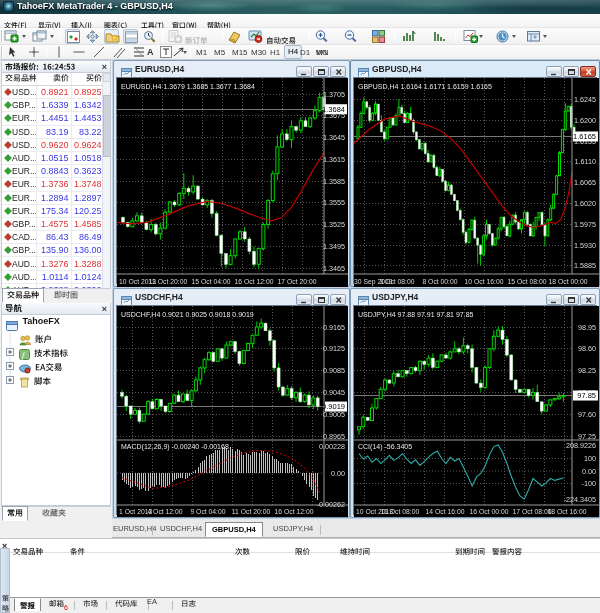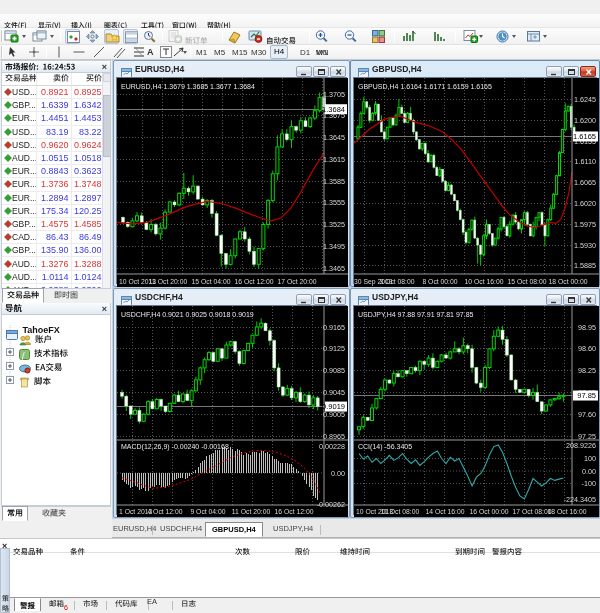--- a/index.html
+++ b/index.html
@@ -71,20 +71,24 @@
 #thdr{position:absolute;left:10px;top:1px;right:0;height:13px;background:#fff;border-bottom:1px solid #e0e0e0;}
 #thdr .th{position:absolute;top:2px;}
 #btabs{position:absolute;left:10px;top:597px;width:590px;height:14px;background:#f0f0f0;border-top:1px solid #999;}
 .btab{position:absolute;top:1px;padding:0px 5px;line-height:0;}
 .btab.on{background:#fff;border:1px solid #888;border-top:1px solid #fff;margin-top:-1px;padding-top:2px;padding-bottom:2px;}
 .btsep{position:absolute;top:3px;width:1px;height:9px;background:#bbb;}
 #statusbar{position:absolute;left:0;top:611px;width:600px;height:2px;background:#f0f0f0;}
 </style>
 </head><body>
 <div id="app">
+    <div id="titlebar">
+      <div id="appico"></div>
+      <div class="tt">TahoeFX MetaTrader 4 - GBPUSD,H4</div>
+    </div>
     <div id="menubar">
       <div class="mi" style="left:4px"><svg width="23" height="9" viewBox="0 0 23 9" style="overflow:visible;">
           <g fill="#111" transform="translate(0,6.8)">
             <path transform="translate(0.0,0) scale(0.00690,-0.00690)" d="M418 823C446 775 474 712 486 671H48V579H204C261 432 336 305 433 201C326 113 193 51 31 7C50 -15 79 -59 90 -82C254 -31 391 38 503 133C612 38 746 -33 908 -77C923 -50 951 -10 972 11C816 49 685 115 577 202C672 303 746 427 800 579H957V671H503L592 699C579 741 547 805 518 853ZM505 267C418 356 350 461 302 579H693C648 454 586 352 505 267Z"></path>
             <path transform="translate(6.9,0) scale(0.00690,-0.00690)" d="M316 352V259H597V-84H692V259H959V352H692V551H913V644H692V832H597V644H485C497 686 507 729 516 773L425 792C403 665 361 536 304 455C328 445 368 422 386 409C411 448 434 497 454 551H597V352ZM257 840C205 693 118 546 26 451C42 429 69 378 78 355C105 384 131 416 156 451V-83H247V596C285 666 319 740 346 813Z"></path>
             <path transform="translate(13.8,0) scale(0.00690,-0.00690)" d="M237 -199 309 -167C223 -24 184 145 184 313C184 480 223 649 309 793L237 825C144 673 89 510 89 313C89 114 144 -47 237 -199Z"></path>
             <path transform="translate(16.3,0) scale(0.00690,-0.00690)" d="M97 0H213V317H486V414H213V639H533V737H97Z"></path>
             <path transform="translate(20.2,0) scale(0.00690,-0.00690)" d="M118 -199C212 -47 267 114 267 313C267 510 212 673 118 825L46 793C132 649 172 480 172 313C172 145 132 -24 46 -167Z"></path>
           </g>
         </svg></div>
@@ -296,21 +300,21 @@
       <div class="ic2" style="left:172px;top:0px"><svg width="14" height="14" viewBox="0 0 14 14">
           <path d="M2 11L11 3M11 3l-1 4M11 3l-4 1" stroke="#333" fill="none"></path>
         </svg></div>
       <div class="drop" style="left:183px;top:6px"></div>
       <div class="sep" style="left:190px;top:1px"></div>
       <div class="tflbl" style="left:196px">M1</div>
       <div class="tflbl" style="left:214px">M5</div>
       <div class="tflbl" style="left:232px">M15</div>
       <div class="tflbl" style="left:251px">M30</div>
       <div class="tflbl" style="left:270px">H1</div>
-      <div class="tfh4" style="left:270px">H4</div>
+      <div class="tfh4" style="left:284px">H4</div>
       <div class="tflbl" style="left:300px">D1</div>
       <div class="tflbl" style="left:316px">W1</div>
       <div class="tflbl" style="left:316px">MN</div>
     </div>
     <div id="leftcol">
       <div class="phdr" style="top:0"><svg width="70" height="10" viewBox="0 0 70 10" style="overflow:visible;">
           <g fill="#111" transform="translate(0,7.6)">
             <path transform="translate(0.0,0) scale(0.00780,-0.00780)" d="M395 824C412 791 431 750 446 714H43V596H434V485H128V14H249V367H434V-84H559V367H759V147C759 135 753 130 737 130C721 130 662 130 612 132C628 100 647 49 652 14C730 14 787 16 830 34C871 53 884 87 884 145V485H559V596H961V714H588C572 754 539 815 514 861Z"></path>
             <path transform="translate(7.8,0) scale(0.00780,-0.00780)" d="M421 409C430 418 471 424 511 424H520C488 337 435 262 366 209L354 263L261 230V497H360V611H261V836H149V611H40V497H149V190C103 175 61 161 26 151L65 28C157 64 272 110 378 154L374 170C395 156 417 139 429 128C517 195 591 298 632 424H689C636 231 538 75 391 -17C417 -32 463 -64 482 -82C630 27 738 201 799 424H833C818 169 799 65 776 40C766 27 756 23 740 23C722 23 687 24 648 28C667 -3 680 -51 681 -85C728 -86 771 -85 799 -80C832 -76 857 -65 880 -34C916 10 936 140 956 485C958 499 959 536 959 536H612C699 594 792 666 879 746L794 814L768 804H374V691H640C571 633 503 588 477 571C439 546 402 525 372 520C388 491 413 434 421 409Z"></path>
             <path transform="translate(15.6,0) scale(0.00780,-0.00780)" d="M535 358C568 263 610 177 664 104C626 66 581 34 529 7V358ZM649 358H805C790 300 768 247 738 199C702 247 672 301 649 358ZM410 814V-86H529V-22C552 -43 575 -71 589 -93C647 -63 697 -27 741 16C785 -26 835 -62 892 -89C911 -57 947 -10 975 14C917 37 865 70 819 111C882 203 923 316 943 446L866 469L845 465H529V703H793C789 644 784 616 774 606C765 597 754 596 735 596C713 596 658 597 600 602C616 576 630 534 631 504C693 502 753 501 787 504C824 507 855 514 879 540C902 566 913 629 917 770C918 784 919 814 919 814ZM164 850V659H37V543H164V373C112 360 64 350 24 342L50 219L164 248V46C164 29 158 25 141 24C126 24 76 24 29 26C45 -7 61 -57 66 -88C145 -89 199 -86 237 -67C274 -48 286 -17 286 45V280L392 309L377 426L286 403V543H382V659H286V850Z"></path>
@@ -501,21 +505,21 @@
       <div class="phdr" style="top:242px"><svg width="17" height="11" viewBox="0 0 17 11" style="overflow:visible;">
           <g fill="#111" transform="translate(0,8.3)">
             <path transform="translate(0.0,0) scale(0.00850,-0.00850)" d="M189 155C253 108 330 38 361 -10L449 72C421 111 366 159 312 199H617V36C617 21 611 16 590 16C571 16 491 16 430 19C446 -11 464 -57 470 -89C563 -89 631 -88 678 -73C726 -58 742 -29 742 33V199H947V310H742V368H617V310H56V199H237ZM122 763V533C122 417 182 389 377 389C424 389 681 389 729 389C872 389 918 412 934 513C899 518 851 531 821 547C812 494 795 486 718 486C653 486 426 486 375 486C268 486 248 493 248 535V552H827V823H122ZM248 721H709V655H248Z"></path>
             <path transform="translate(8.5,0) scale(0.00850,-0.00850)" d="M594 828C613 787 634 732 645 692H449V587H962V692H698L769 714C757 753 732 813 710 859ZM30 425V329H95C94 207 86 60 24 -41C49 -52 95 -81 114 -99C174 -3 192 140 197 266C218 221 242 166 252 129L327 163C314 201 286 261 262 307L198 280L199 329H329V31C329 19 325 15 314 15C303 15 270 14 237 16C250 -11 265 -57 268 -86C326 -86 366 -83 396 -65C409 -57 418 -47 424 -33C451 -47 494 -76 513 -94C612 10 630 178 630 301V408H752V59C752 -15 758 -37 774 -55C791 -72 816 -80 840 -80C853 -80 872 -80 887 -80C907 -80 928 -76 942 -65C956 -53 965 -37 971 -14C976 10 980 71 981 119C956 128 926 144 907 161C906 110 906 71 904 53C902 36 900 27 898 23C896 20 891 19 887 19C883 19 877 19 875 19C870 19 867 20 865 23C863 27 863 40 863 62V512H519V303C519 203 511 75 429 -19C432 -5 433 10 433 29V730H295L332 834L212 853C208 817 199 770 190 730H95V425ZM329 637V425H199V577C217 534 236 481 244 447L319 479C309 515 287 570 267 613L199 588V637Z"></path>
           </g>
         </svg><span class="x">×</span></div>
       <div id="navbody">
         <svg style="position:absolute;left:0;top:0" width="20" height="80">
           <path d="M8 10v54" stroke="#c8d0d8" stroke-dasharray="1,1" fill="none"></path>
         </svg>
-        <div class="trow" style="left:4px;top:10px"><svg width="12" height="10" style="vertical-align:-1px">
+        <div class="trow" style="left:4px;top:1px"><svg width="12" height="10" style="vertical-align:-1px">
             <rect x="0.5" y="0.5" width="11" height="9" rx="1" fill="#e8f2fc" stroke="#4a7ab0"></rect>
             <rect x="0.5" y="0.5" width="11" height="3" fill="#7aaad8" stroke="#4a7ab0"></rect>
           </svg> <span class="lbl" style="font-size:9px;font-weight:bold;margin-top:0">TahoeFX</span></div>
         <div class="trow" style="left:17px;top:15px"><svg width="12" height="11" style="vertical-align:-2px">
             <circle cx="4" cy="3.5" r="2.2" fill="#e8c050" stroke="#a08020" stroke-width="0.6"></circle>
             <path d="M1 10c0-3 6-3 6 0z" fill="#50a850" stroke="#207020" stroke-width="0.6"></path>
             <circle cx="8.5" cy="3" r="2.2" fill="#e8c050" stroke="#a08020" stroke-width="0.6"></circle>
             <path d="M5.5 9.5c0-3 6-3 6 0z" fill="#d8b040" stroke="#907010" stroke-width="0.6"></path>
           </svg> <span class="lbl"><svg width="17" height="11" viewBox="0 0 17 11" style="overflow:visible;">
               <g fill="#111" transform="translate(0,8.3)">

